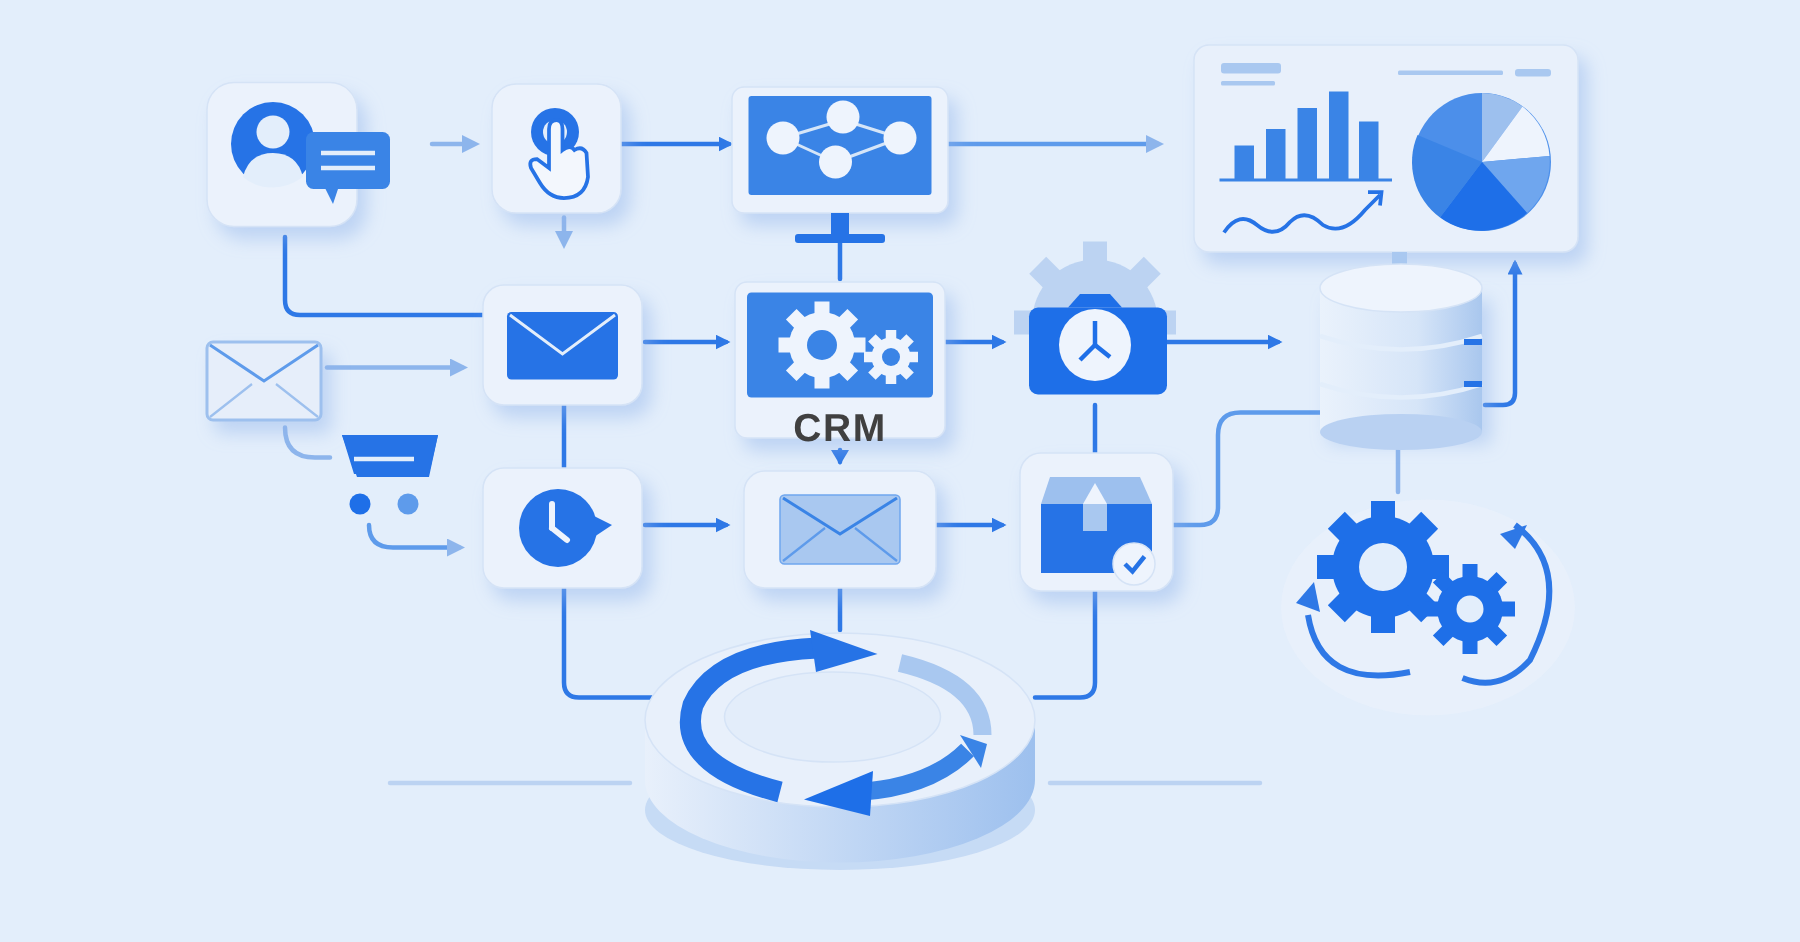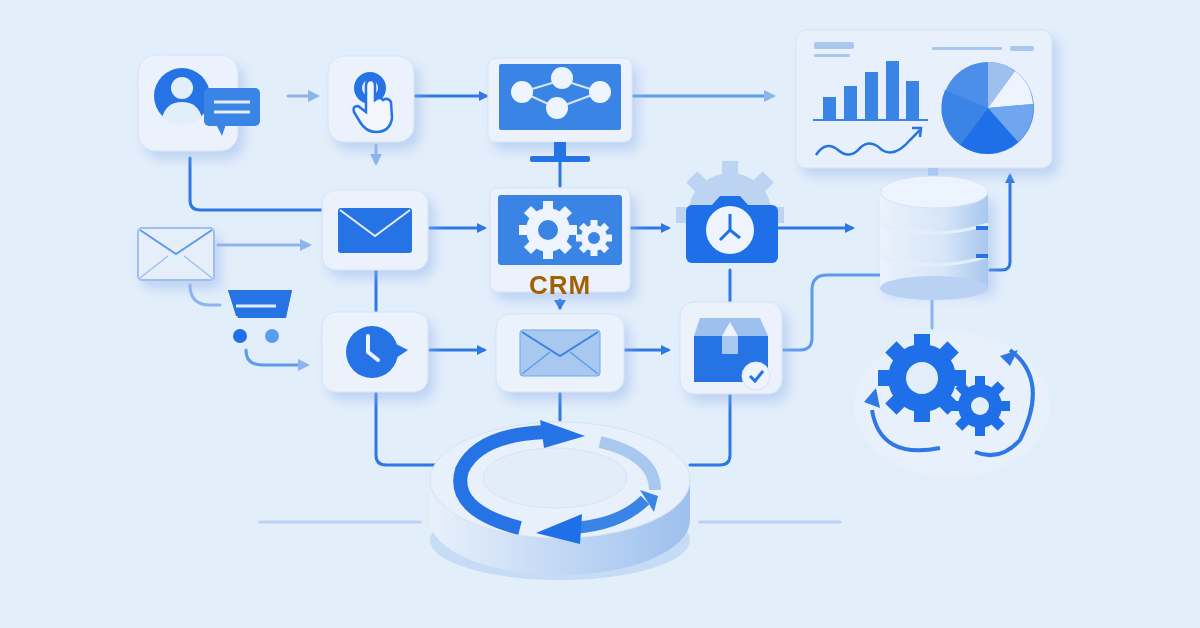--- a/index.html
+++ b/index.html
@@ -1,20 +1,20 @@
 <!DOCTYPE html>
 <html><head>
 <meta charset="utf-8">
 <style>
   html, body { margin:0; padding:0; }
   body { width:1200px; height:628px; background:#E3EEFB; overflow:hidden; font-family:"Liberation Sans", sans-serif; }
   #stage { position:relative; width:1200px; height:628px; }
   svg { position:absolute; left:0; top:0; }
   .crm-label { position:absolute; left:508px; top:268px; width:104px; height:34px; display:flex; align-items:center; justify-content:center;
-    font-family:"Liberation Sans", sans-serif; font-weight:bold; font-size:26px; color:#a16207; letter-spacing:1px; }
+    font-family:"Liberation Sans", sans-serif; font-weight:bold; font-size:26px; color:#404040; letter-spacing:1px; }
 </style>
 </head>
 <body>
 
 <div id="stage">
 <svg width="1200" height="628" viewBox="0 0 1200 628" xmlns="http://www.w3.org/2000/svg">
   <defs>
     <filter id="sh" x="-30%" y="-30%" width="180%" height="180%">
       <feDropShadow dx="6" dy="8" stdDeviation="6" flood-color="#8FB4EA" flood-opacity="0.45"></feDropShadow>
     </filter>

